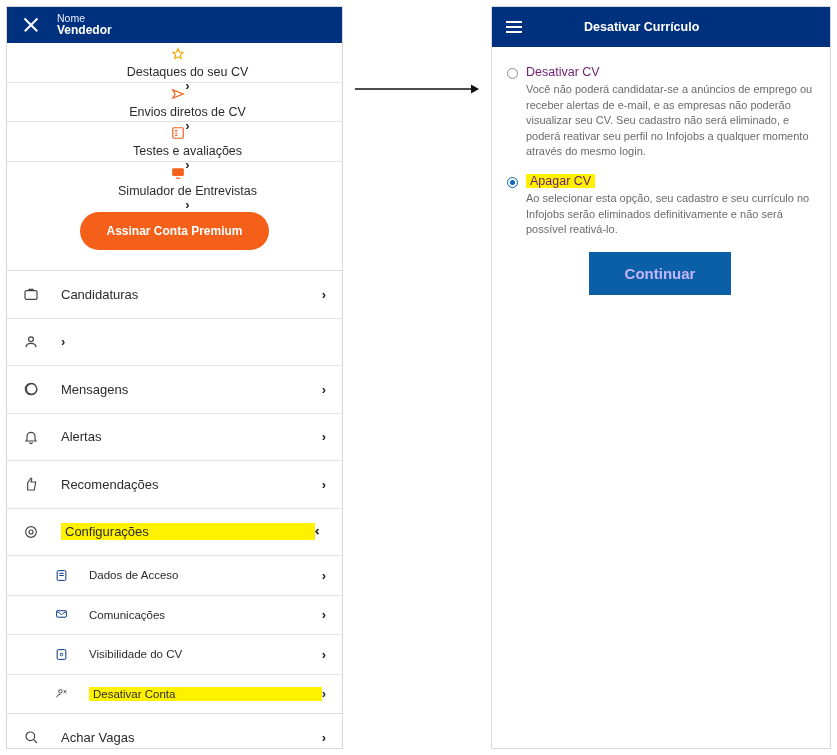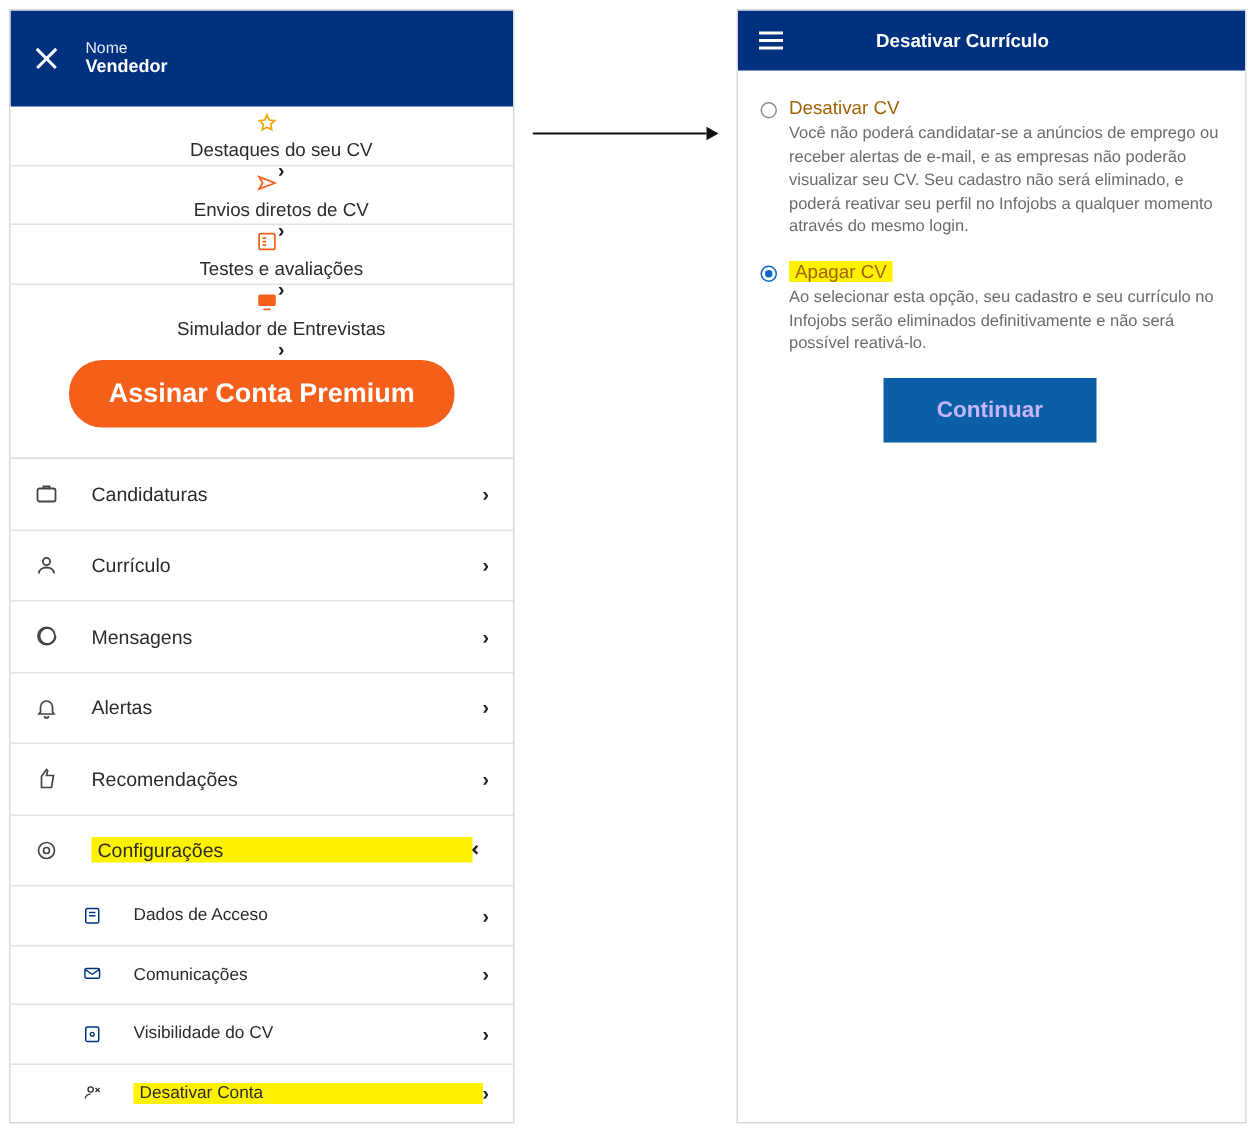--- a/index.html
+++ b/index.html
@@ -23,21 +23,21 @@
     top: 6px;
     width: 337px;
     height: 743px;
     background: #ffffff;
     border: 1px solid #d9d9d9;
     box-sizing: border-box;
     overflow: hidden;
   }
 
   .menu-header {
-    height: 64px;
+    height: 36px;
     background: #00317f;
     color: #ffffff;
     display: flex;
     align-items: center;
     padding: 0 14px;
     box-sizing: border-box;
   }
   .close-x {
     width: 20px;
     height: 20px;
@@ -113,21 +113,21 @@
   }
 
   .premium-wrap {
     display: flex;
     justify-content: center;
     padding: 12px 0 20px 0;
   }
   .premium-btn {
     background: #f4601a;
     color: #ffffff;
-    font-size: 18px;
+    font-size: 12px;
     font-weight: 700;
     border: none;
     border-radius: 22px;
     padding: 12px 26px;
     cursor: pointer;
     font-family: "Liberation Sans", sans-serif;
   }
 
   .big-row { height: 46.5px; font-size: 13px; padding-left: 16px; }
   .big-row .ico { width: 24px; flex: 0 0 24px; margin-right: 14px; color: #444; }
@@ -204,21 +204,21 @@
     border-width: 1.5px;
   }
   .radio.checked::after {
     content: "";
     position: absolute;
     left: 2px; top: 2px;
     width: 5px; height: 5px;
     border-radius: 50%;
     background: #0a66c2;
   }
-  .opt-label { font-size: 12.5px; color: #a16207; }
+  .opt-label { font-size: 12.5px; color: #701a75; }
   .opt-label.hl { background: #fff200; padding: 0 4px; }
   .opt-desc {
     font-size: 11px;
     line-height: 1.42;
     color: #6b6b6b;
     margin: 3px 0 14px 20px;
     max-width: 296px;
   }
 
   .continue-wrap {
@@ -318,21 +318,20 @@
     </div>
     <div class="divider"></div>
 
     <div class="menu-row big-row">
       <span class="ico">
         <svg width="16" height="16" viewBox="0 0 24 24">
             <circle cx="12" cy="8" r="3.6" fill="none" stroke="#444" stroke-width="1.8"></circle>
             <path d="M4.5 20c0-4 3.5-6 7.5-6s7.5 2 7.5 6" fill="none" stroke="#444" stroke-width="1.8"></path>
           </svg>
       </span>
-      <span class="label">Currículo</span>
       <span class="chev">›</span>
     </div>
     <div class="divider"></div>
 
     <div class="menu-row big-row">
       <span class="ico">
         <svg width="16" height="16" viewBox="0 0 24 24">
             <path d="M21 12a8 8 0 1 1-3.2-6.4" fill="none" stroke="#444" stroke-width="1.8"></path>
             <circle cx="12" cy="12" r="8.5" fill="none" stroke="#444" stroke-width="1.8"></circle>
           </svg>

